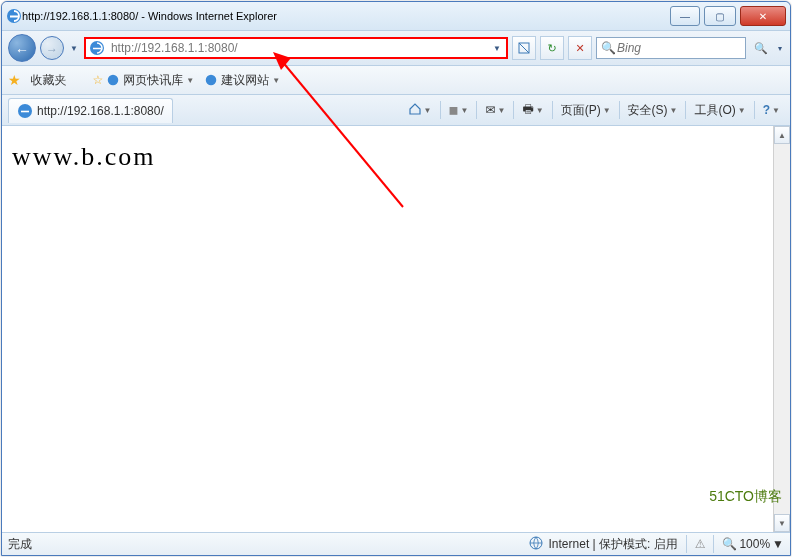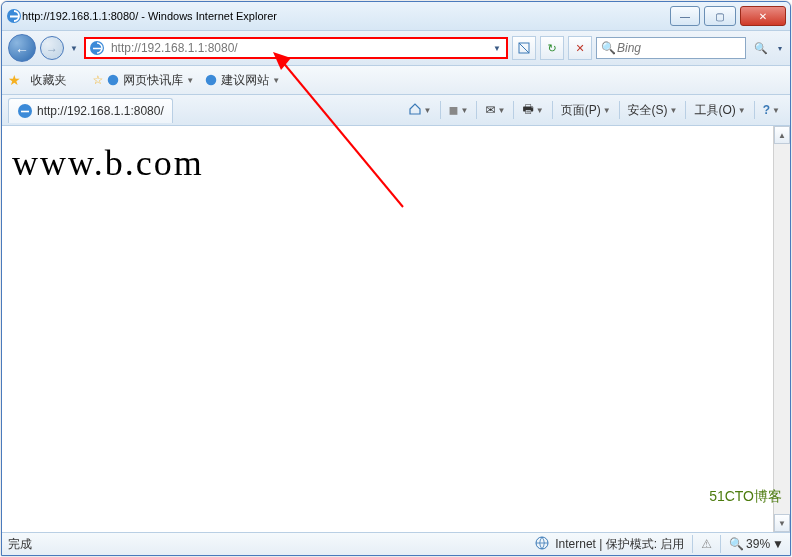--- a/index.html
+++ b/index.html
@@ -159,21 +159,21 @@
   .tool-item .dd { font-size:8px;color:#666; }
   .sep { width:1px;height:18px;background:#b9cfe4;margin:0 2px; }
   .content {
     flex:1;
     background:#fff;
     position:relative;
     overflow:hidden;
   }
   .content-text {
     font-family: "SimSun", serif;
-    font-size:36px;
+    font-size:26px;
     letter-spacing:2px;
     padding:16px 10px;
     color:#000;
   }
   .scrollbar {
     position:absolute;right:0;top:0;bottom:0;width:16px;
     background:#f0f0f0;border-left:1px solid #d0d0d0;
   }
   .scroll-up,.scroll-down {
     height:16px;background:linear-gradient(#fdfeff,#e6eef6);
@@ -363,21 +363,21 @@
             <circle cx="7" cy="7" r="6" fill="none" stroke="#3a79b6"></circle>
             <path d="M1 7h12M7 1a10 10 0 0 1 0 12M7 1a10 10 0 0 0 0 12" fill="none" stroke="#3a79b6" stroke-width="0.8"></path>
           </svg>
       </span>
       <span>Internet | 保护模式: 启用</span>
       <span class="sep"></span>
       <span style="color:#888">⚠</span>
       <span class="sep"></span>
       <div class="zoom">
         <span>🔍</span>
-        <span>39%</span>
+        <span>100%</span>
         <span class="dd">▼</span>
       </div>
     </div>
   </div>
 
 </div>
 
 <svg class="arrow-svg" viewBox="0 0 150 160">
   <line x1="130" y1="155" x2="8" y2="8" stroke="#ff0000" stroke-width="2"></line>
   <polygon points="0,0 18,6 8,18" fill="#ff0000"></polygon>

